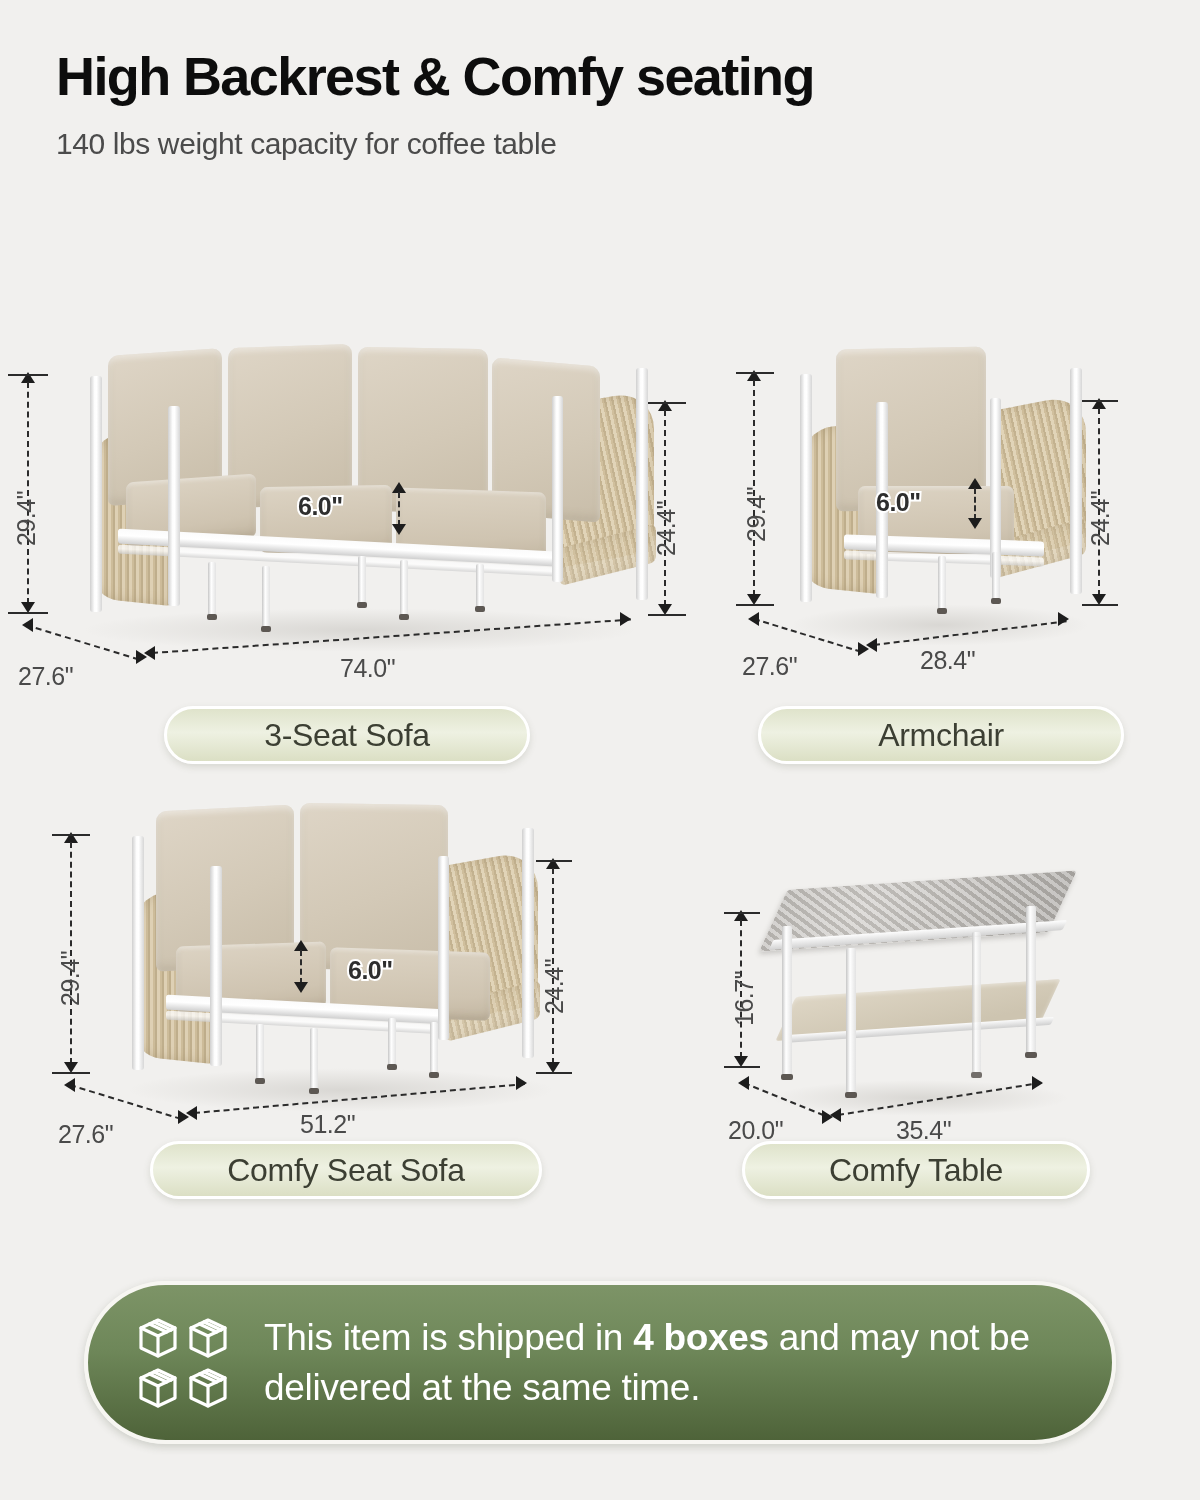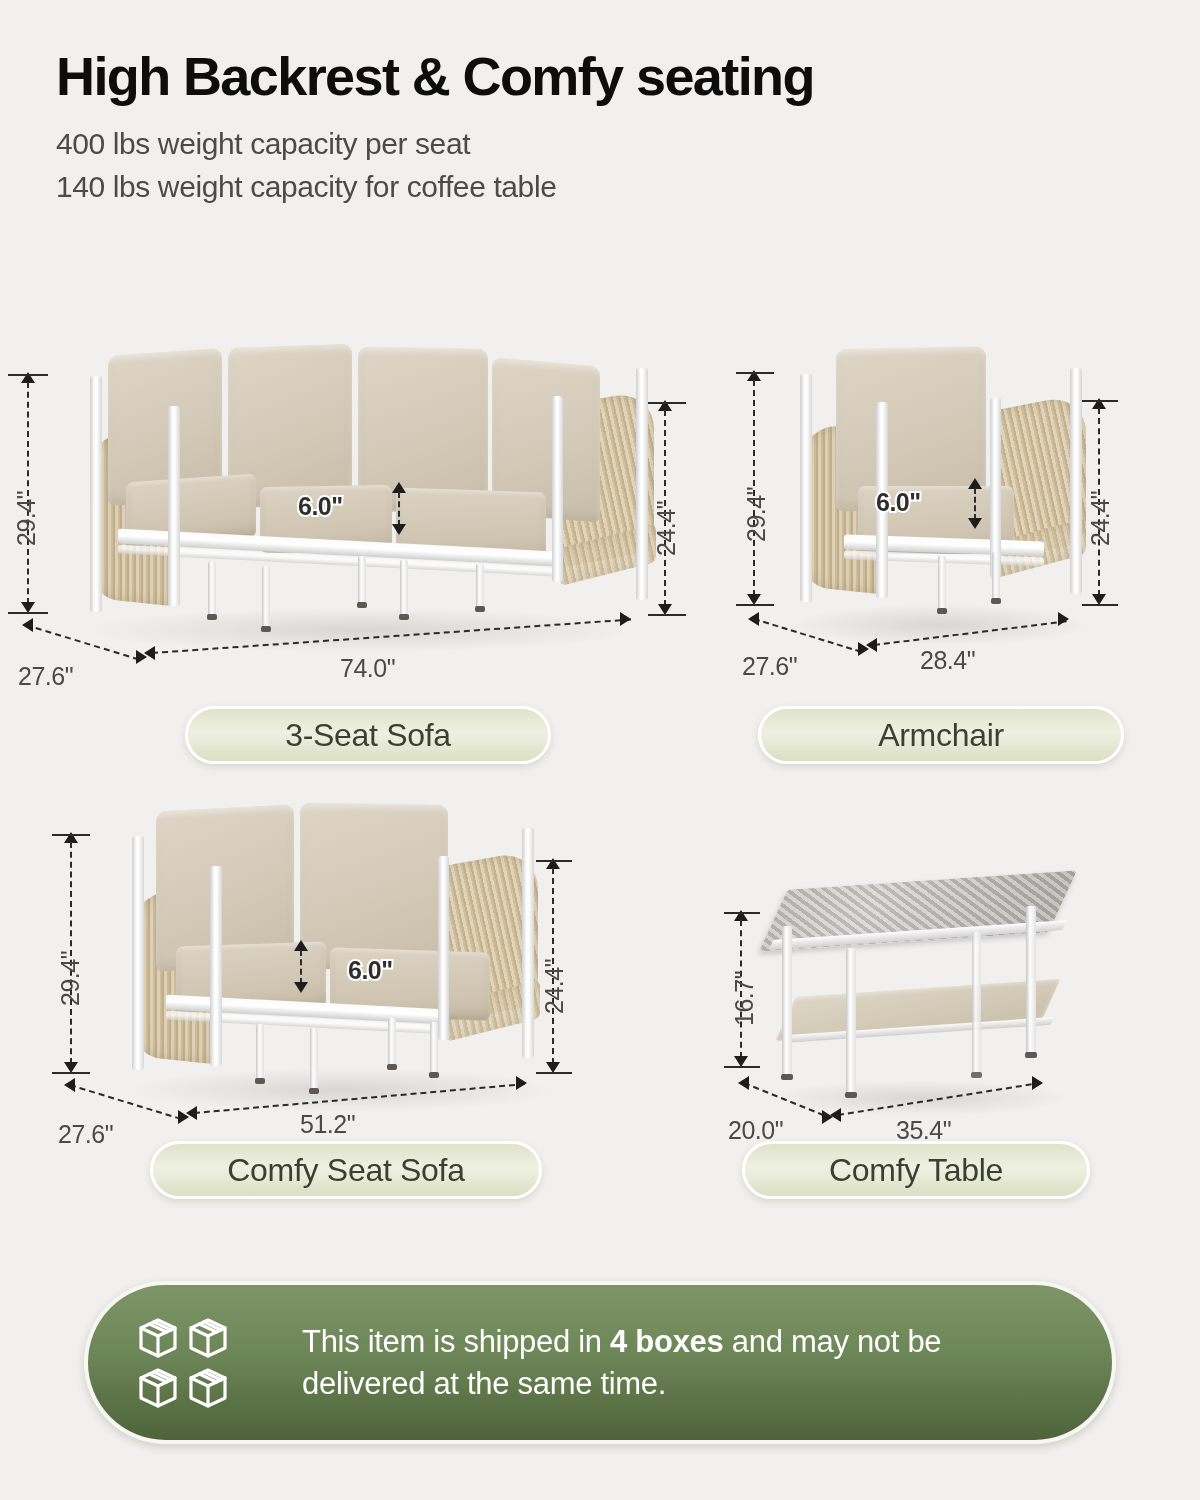--- a/index.html
+++ b/index.html
@@ -162,21 +162,21 @@
     background:linear-gradient(180deg,#dfe3cb 0%,#eef1e2 45%,#dbdfc4 100%);
     border:3px solid #ffffff;
     box-shadow:0 3px 7px rgba(90,95,70,.17);
     display:flex;
     align-items:center;
     justify-content:center;
     font-size:32px;
     color:#3c3f33;
     letter-spacing:-0.3px;
   }
-  .pill-sofa  { left:185px; top:706px; width:366px; }
+  .pill-sofa  { left:164px; top:706px; width:366px; }
   .pill-chair { left:758px; top:706px; width:366px; }
   .pill-love  { left:150px; top:1141px; width:392px; }
   .pill-table { left:742px; top:1141px; width:348px; }
 
   
   .banner {
     position:absolute;
     left:84px; top:1281px;
     width:1032px; height:163px;
     border-radius:82px;
@@ -189,35 +189,33 @@
   }
   .boxes {
     display:grid;
     grid-template-columns:repeat(2,44px);
     grid-template-rows:repeat(2,44px);
     gap:6px;
     flex:0 0 auto;
     margin-right:34px;
   }
   .banner-text {
-    font-size:31px;
+    font-size:37px;
     color:#ffffff;
     line-height:1.35;
     letter-spacing:-0.3px;
-    margin-left:38px;
   }
   .banner-text b { font-weight:bold; }
 </style>
 </head>
 <body>
 
 <div class="header">
   <div class="title">High Backrest &amp; Comfy seating</div>
   <div class="subline">
-    <div>400 lbs weight capacity per seat</div>
     <div>140 lbs weight capacity for coffee table</div>
   </div>
 </div>
 
 <div class="grid">
 
   <div class="cell cell-sofa">
     <div class="stage">
       <div class="shadow-ellipse" style="left:40px;top:268px;width:560px;height:44px;"></div>
 

